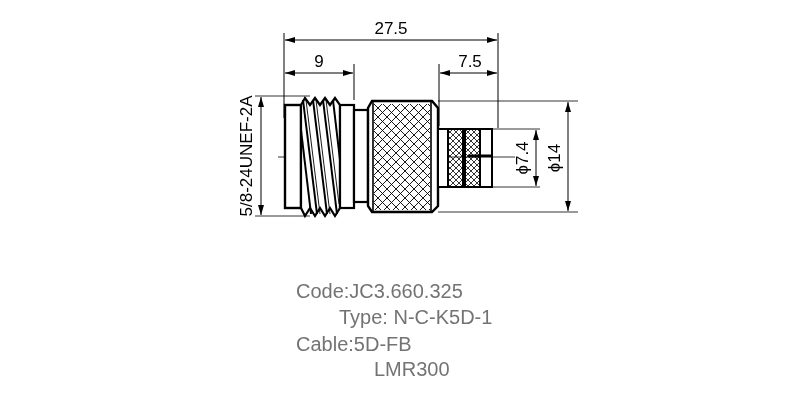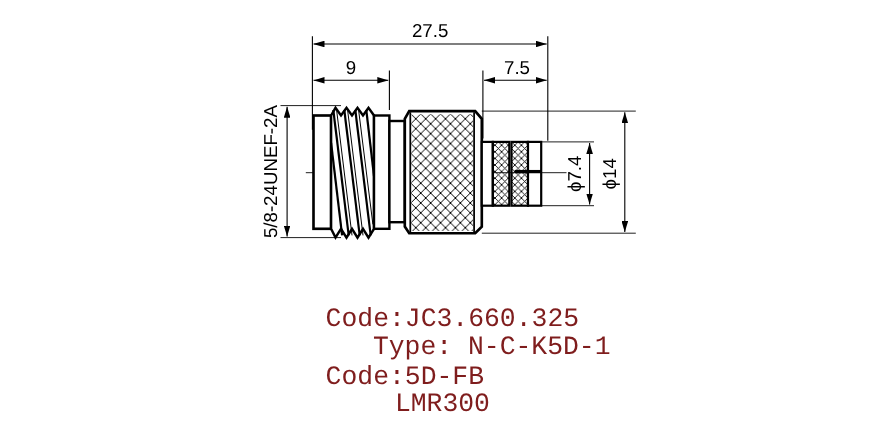--- a/index.html
+++ b/index.html
@@ -1,19 +1,19 @@
 <!DOCTYPE html>
 <html><head>
 <meta charset="utf-8">
 <style>
   html, body { margin:0; padding:0; background:#ffffff; }
   body { width:800px; height:400px; position:relative; overflow:hidden; font-family:"Liberation Sans", sans-serif; }
   #drawing { position:absolute; left:0; top:0; width:800px; height:400px; }
   .dimtext { font-family:"Liberation Sans", sans-serif; font-size:17px; fill:#000; }
-  .spec { position:absolute; left:296px; font-family:Liberation Mono, monospace; font-size:24px; color:#7f1d1d; line-height:22px; white-space:nowrap; }
+  .spec { position:absolute; left:296px; font-family:Liberation Sans, sans-serif; font-size:20px; color:#737373; line-height:22px; white-space:nowrap; }
 </style>
 </head>
 <body>
 
 <svg id="drawing" viewBox="0 0 800 400" xmlns="http://www.w3.org/2000/svg">
   <defs>
     <pattern id="knurl" width="9" height="9" patternUnits="userSpaceOnUse">
       <path d="M0,0 L9,9 M9,0 L0,9" stroke="#000" stroke-width="0.9"></path>
     </pattern>
     <pattern id="knurlsmall" width="6" height="6" patternUnits="userSpaceOnUse">
@@ -94,14 +94,14 @@
   <g>
     <line x1="438" y1="101" x2="578" y2="101" stroke="#000" stroke-width="0.8"></line>
     <line x1="438" y1="212" x2="578" y2="212" stroke="#000" stroke-width="0.8"></line>
     <line x1="568" y1="102" x2="568" y2="211" stroke="#000" stroke-width="1" marker-start="url(#arr)" marker-end="url(#arr)"></line>
     <text class="dimtext" transform="translate(560,158) rotate(-90)" text-anchor="middle">ϕ14</text>
   </g>
 </svg>
 
 <div class="spec" style="top:280px;">Code:JC3.660.325</div>
 <div class="spec" style="top:306px;margin-left:43px;">Type: N-C-K5D-1</div>
-<div class="spec" style="top:333px;">Code:5D-FB</div>
-<div class="spec" style="top:358px; left:359px;">LMR300</div>
+<div class="spec" style="top:333px;">Cable:5D-FB</div>
+<div class="spec" style="top:358px; left:374px;">LMR300</div>
 
 </body></html>

